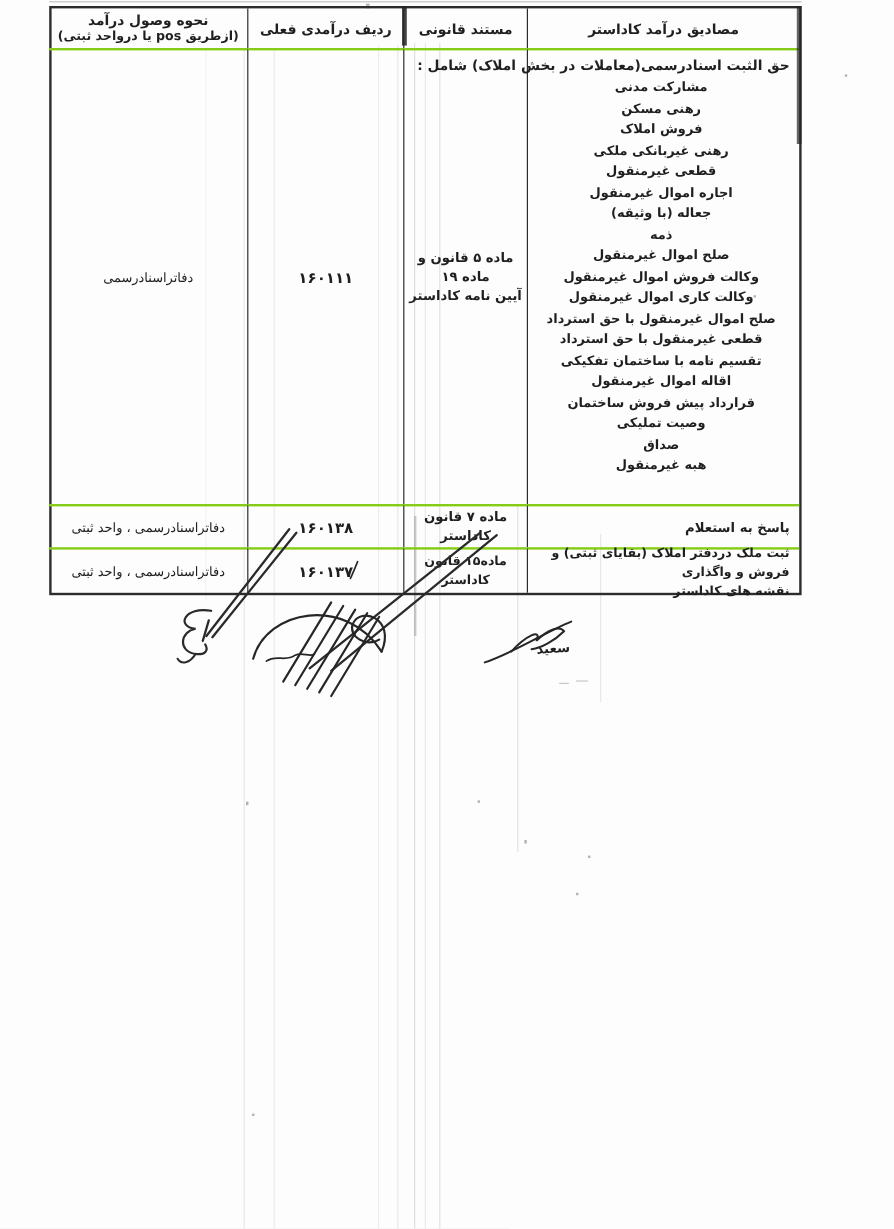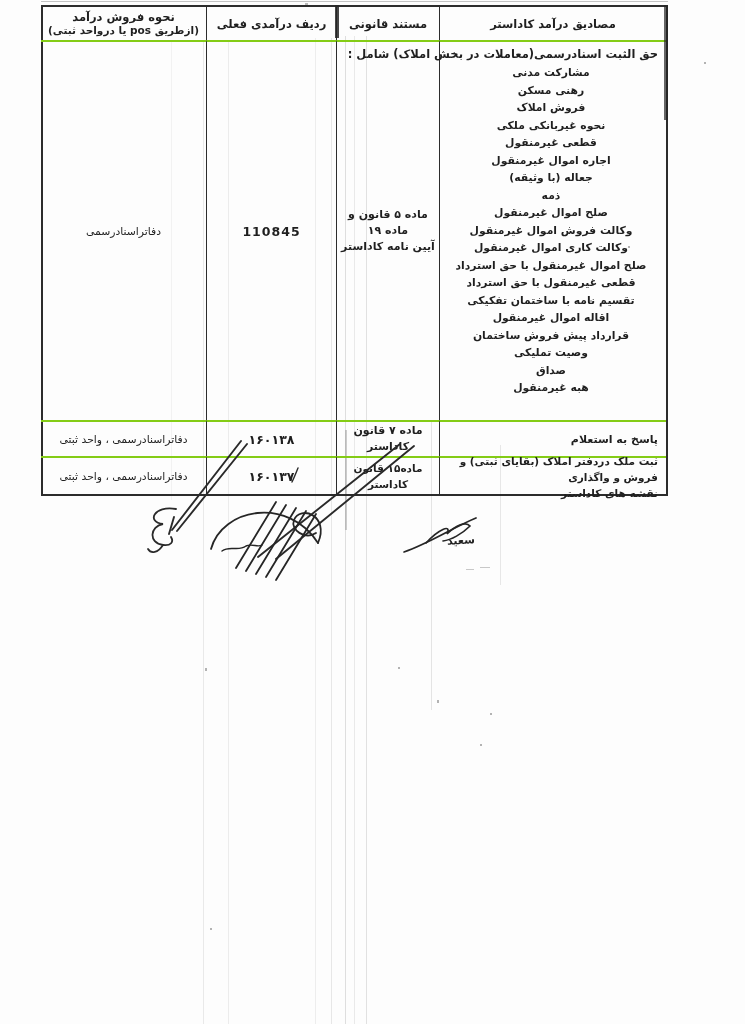--- a/index.html
+++ b/index.html
@@ -78,31 +78,31 @@
     <div class="cell vc">
       <div class="hdr">مصادیق درآمد کاداستر</div>
     </div>
     <div class="cell vc">
       <div class="hdr">مستند قانونی</div>
     </div>
     <div class="cell vc">
       <div class="hdr">ردیف درآمدی فعلی</div>
     </div>
     <div class="cell vc last-col">
-      <div class="hdr">نحوه فروش درآمد</div>
+      <div class="hdr">نحوه وصول درآمد</div>
       <div class="hdr-sub">(ازطریق pos یا درواحد ثبتی)</div>
     </div>
 
     <div class="cell bt masadiq-cell">
       <div class="masadiq-title">حق الثبت اسنادرسمی(معاملات در بخش املاک) شامل :</div>
       <div>
           <div class="item">مشارکت مدنی</div>
           <div class="item">رهنی مسکن</div>
           <div class="item">فروش املاک</div>
-          <div class="item">نحوه غیربانکی ملکی</div>
+          <div class="item">رهنی غیربانکی ملکی</div>
           <div class="item">قطعی غیرمنقول</div>
           <div class="item">اجاره اموال غیرمنقول</div>
           <div class="item">جعاله (با وثیقه)</div>
           <div class="item">ذمه</div>
           <div class="item">صلح اموال غیرمنقول</div>
           <div class="item">وکالت فروش اموال غیرمنقول</div>
           <div class="item">وکالت کاری اموال غیرمنقول</div>
           <div class="item">صلح اموال غیرمنقول با حق استرداد</div>
           <div class="item">قطعی غیرمنقول با حق استرداد</div>
           <div class="item">تقسیم نامه با ساختمان تفکیکی</div>
@@ -111,21 +111,21 @@
           <div class="item">وصیت تملیکی</div>
           <div class="item">صداق</div>
           <div class="item">هبه غیرمنقول</div>
         </div>
     </div>
     <div class="cell bt vc">
       <div class="legal">ماده ۵ قانون و ماده ۱۹</div>
       <div class="legal">آیین نامه کاداستر</div>
     </div>
     <div class="cell bt vc">
-      <div class="num">110845</div>
+      <div class="num">۱۶۰۱۱۱</div>
     </div>
     <div class="cell bt vc last-col">
       <div class="nahve-val">دفاتراسنادرسمی</div>
     </div>
 
     <div class="cell bt masadiq-row">
       <div>پاسخ به استعلام</div>
     </div>
     <div class="cell bt vc">
       <div class="legal">ماده ۷ قانون کاداستر</div>

